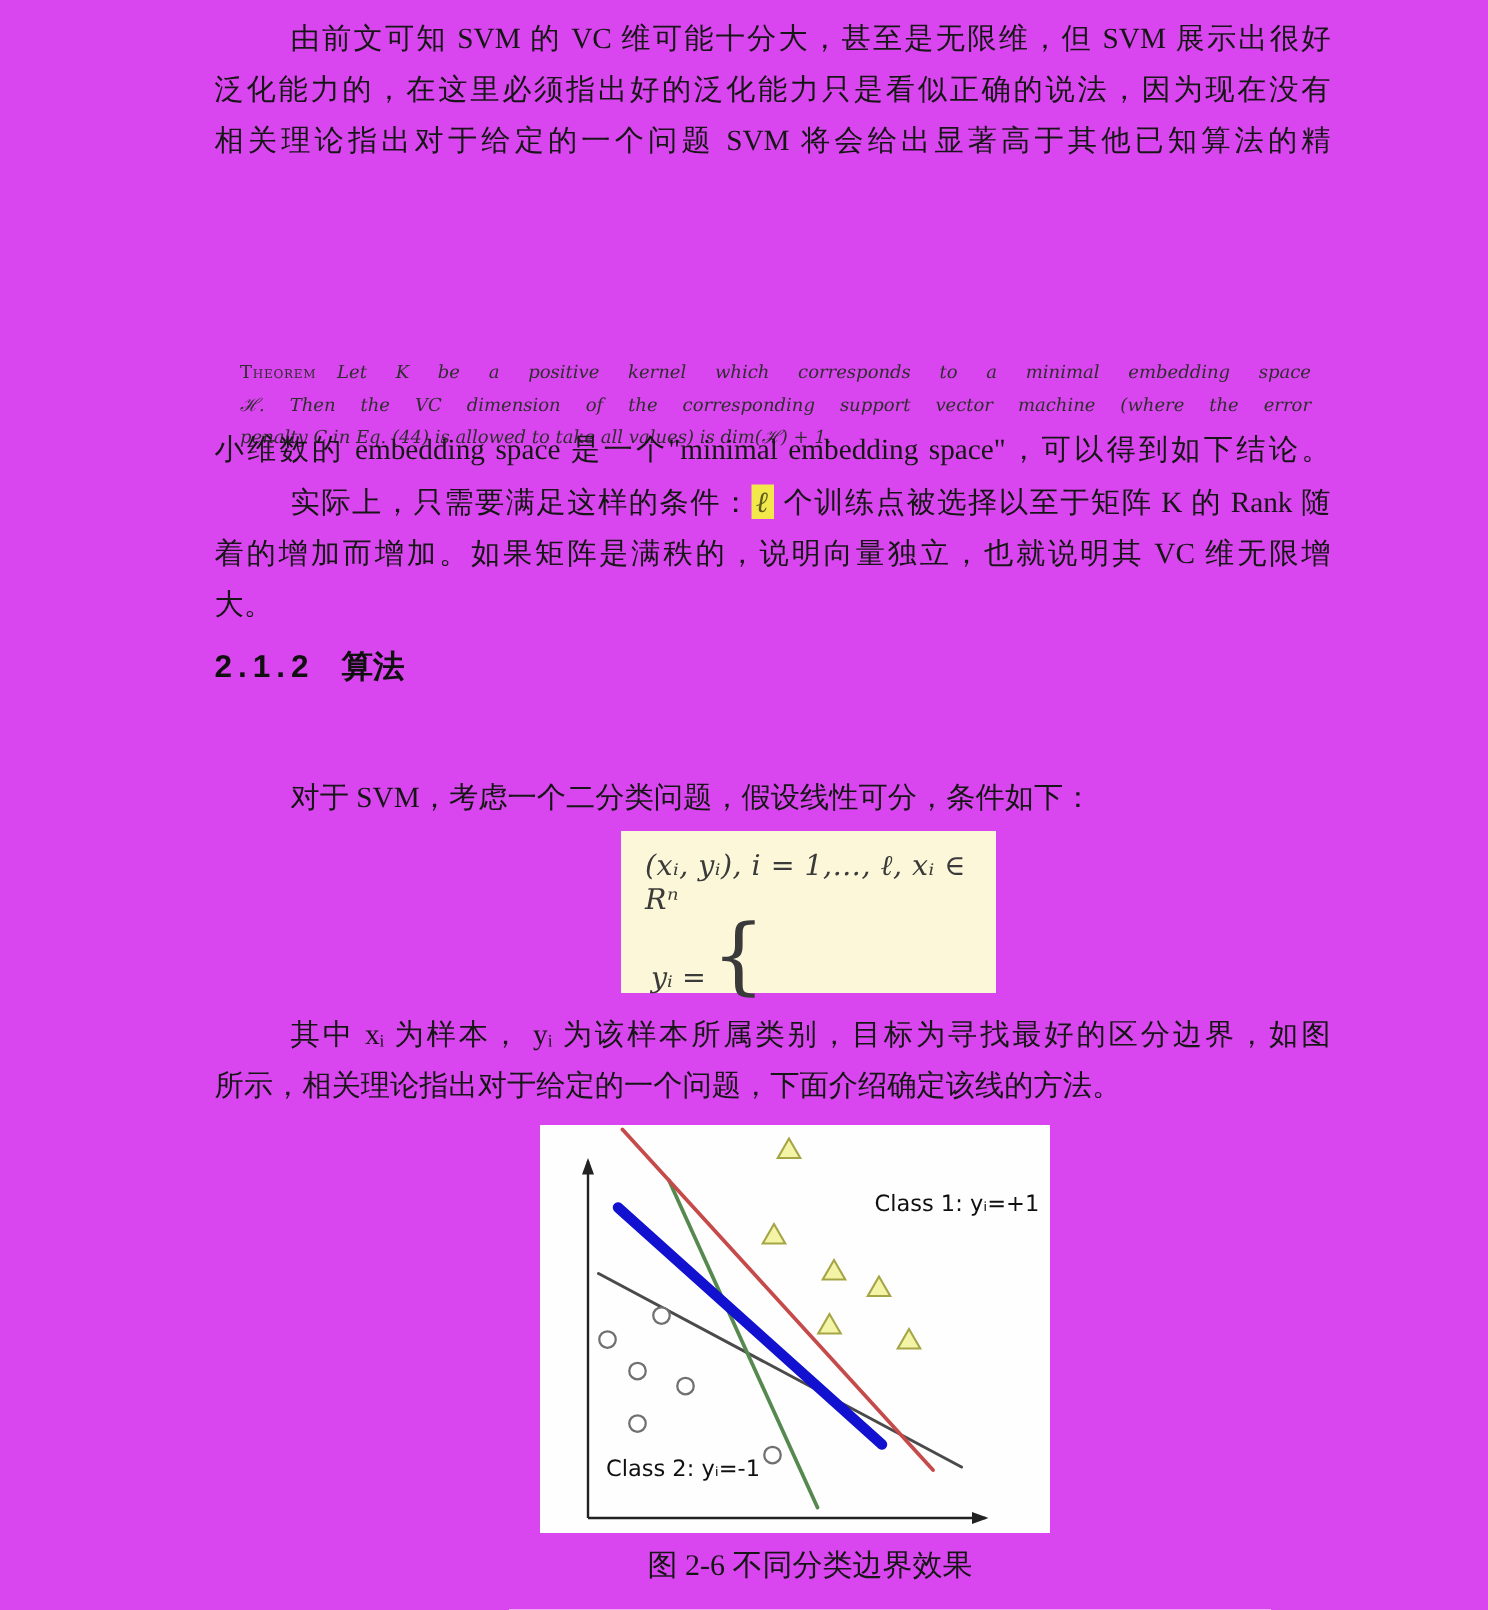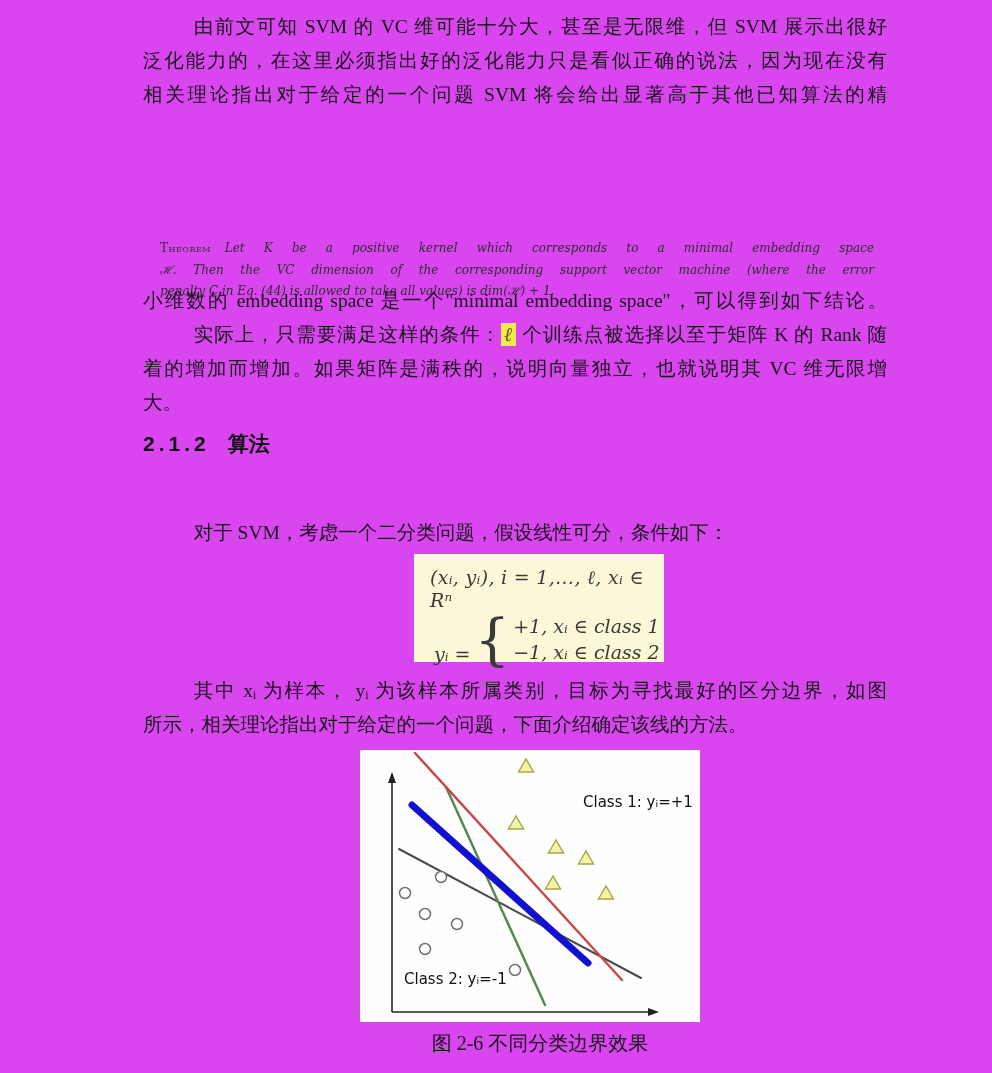--- a/index.html
+++ b/index.html
@@ -62,24 +62,20 @@
 
   <div class="para" style="top:516px">
       <div class="tl ind"><span>对于 SVM，考虑一个二分类问题，假设线性可分，条件如下：</span></div>
     </div>
 
   <div class="formula">
     <div class="f-line1">(xᵢ, yᵢ),  i = 1,…, ℓ,  xᵢ ∈ Rⁿ</div>
     <div class="f-line2">
       <span>yᵢ =</span>
       <span class="f-brace">{</span>
-      <div class="f-cases">
-        <div>+1,  xᵢ ∈ class 1</div>
-        <div>−1,  xᵢ ∈ class 2</div>
-      </div>
     </div>
   </div>
 
   <div class="para" style="top:674px">
       <div class="tl just ind"><span>其中 xᵢ 为样本， yᵢ 为该样本所属类别，目标为寻找最好的区分边界，如图</span></div>
       <div class="tl"><span>所示，相关理论指出对于给定的一个问题，下面介绍确定该线的方法。</span></div>
     </div>
 
   <div class="figurebox" id="fig"><svg viewBox="0 0 340 272" width="340" height="272">
         <line x1="32" y1="262" x2="32" y2="24" stroke="#222222" stroke-width="1.6"></line>

